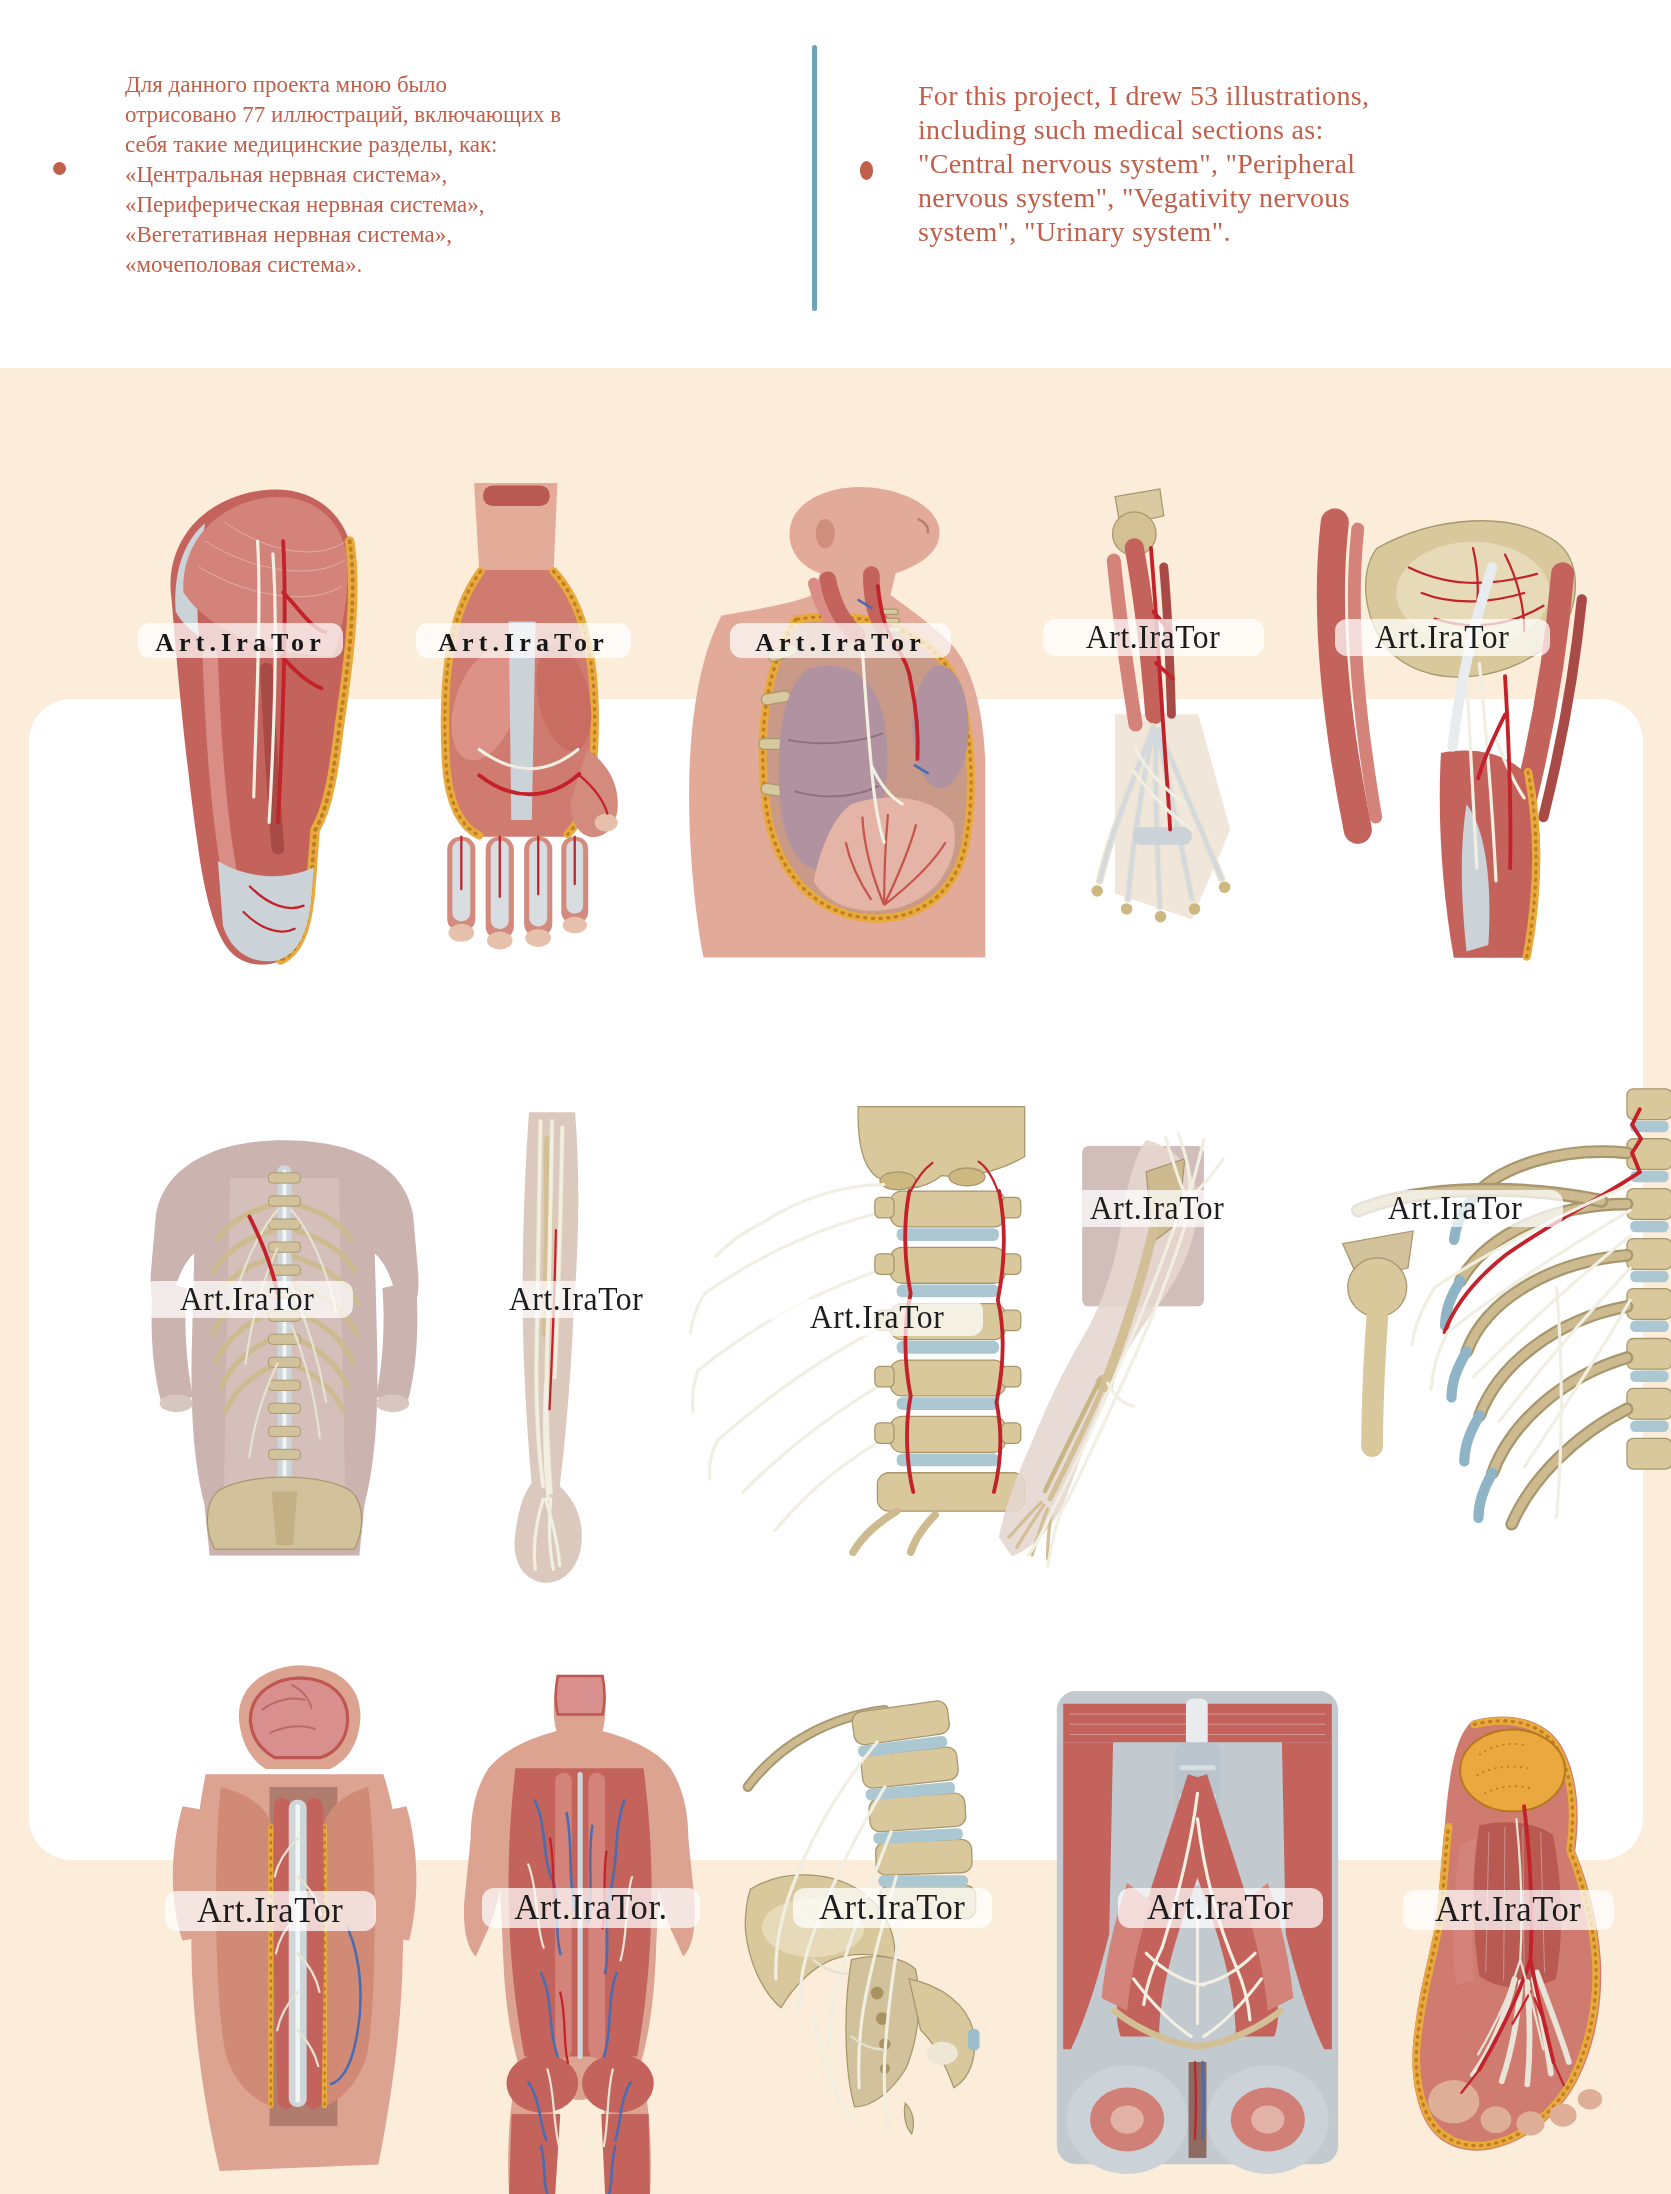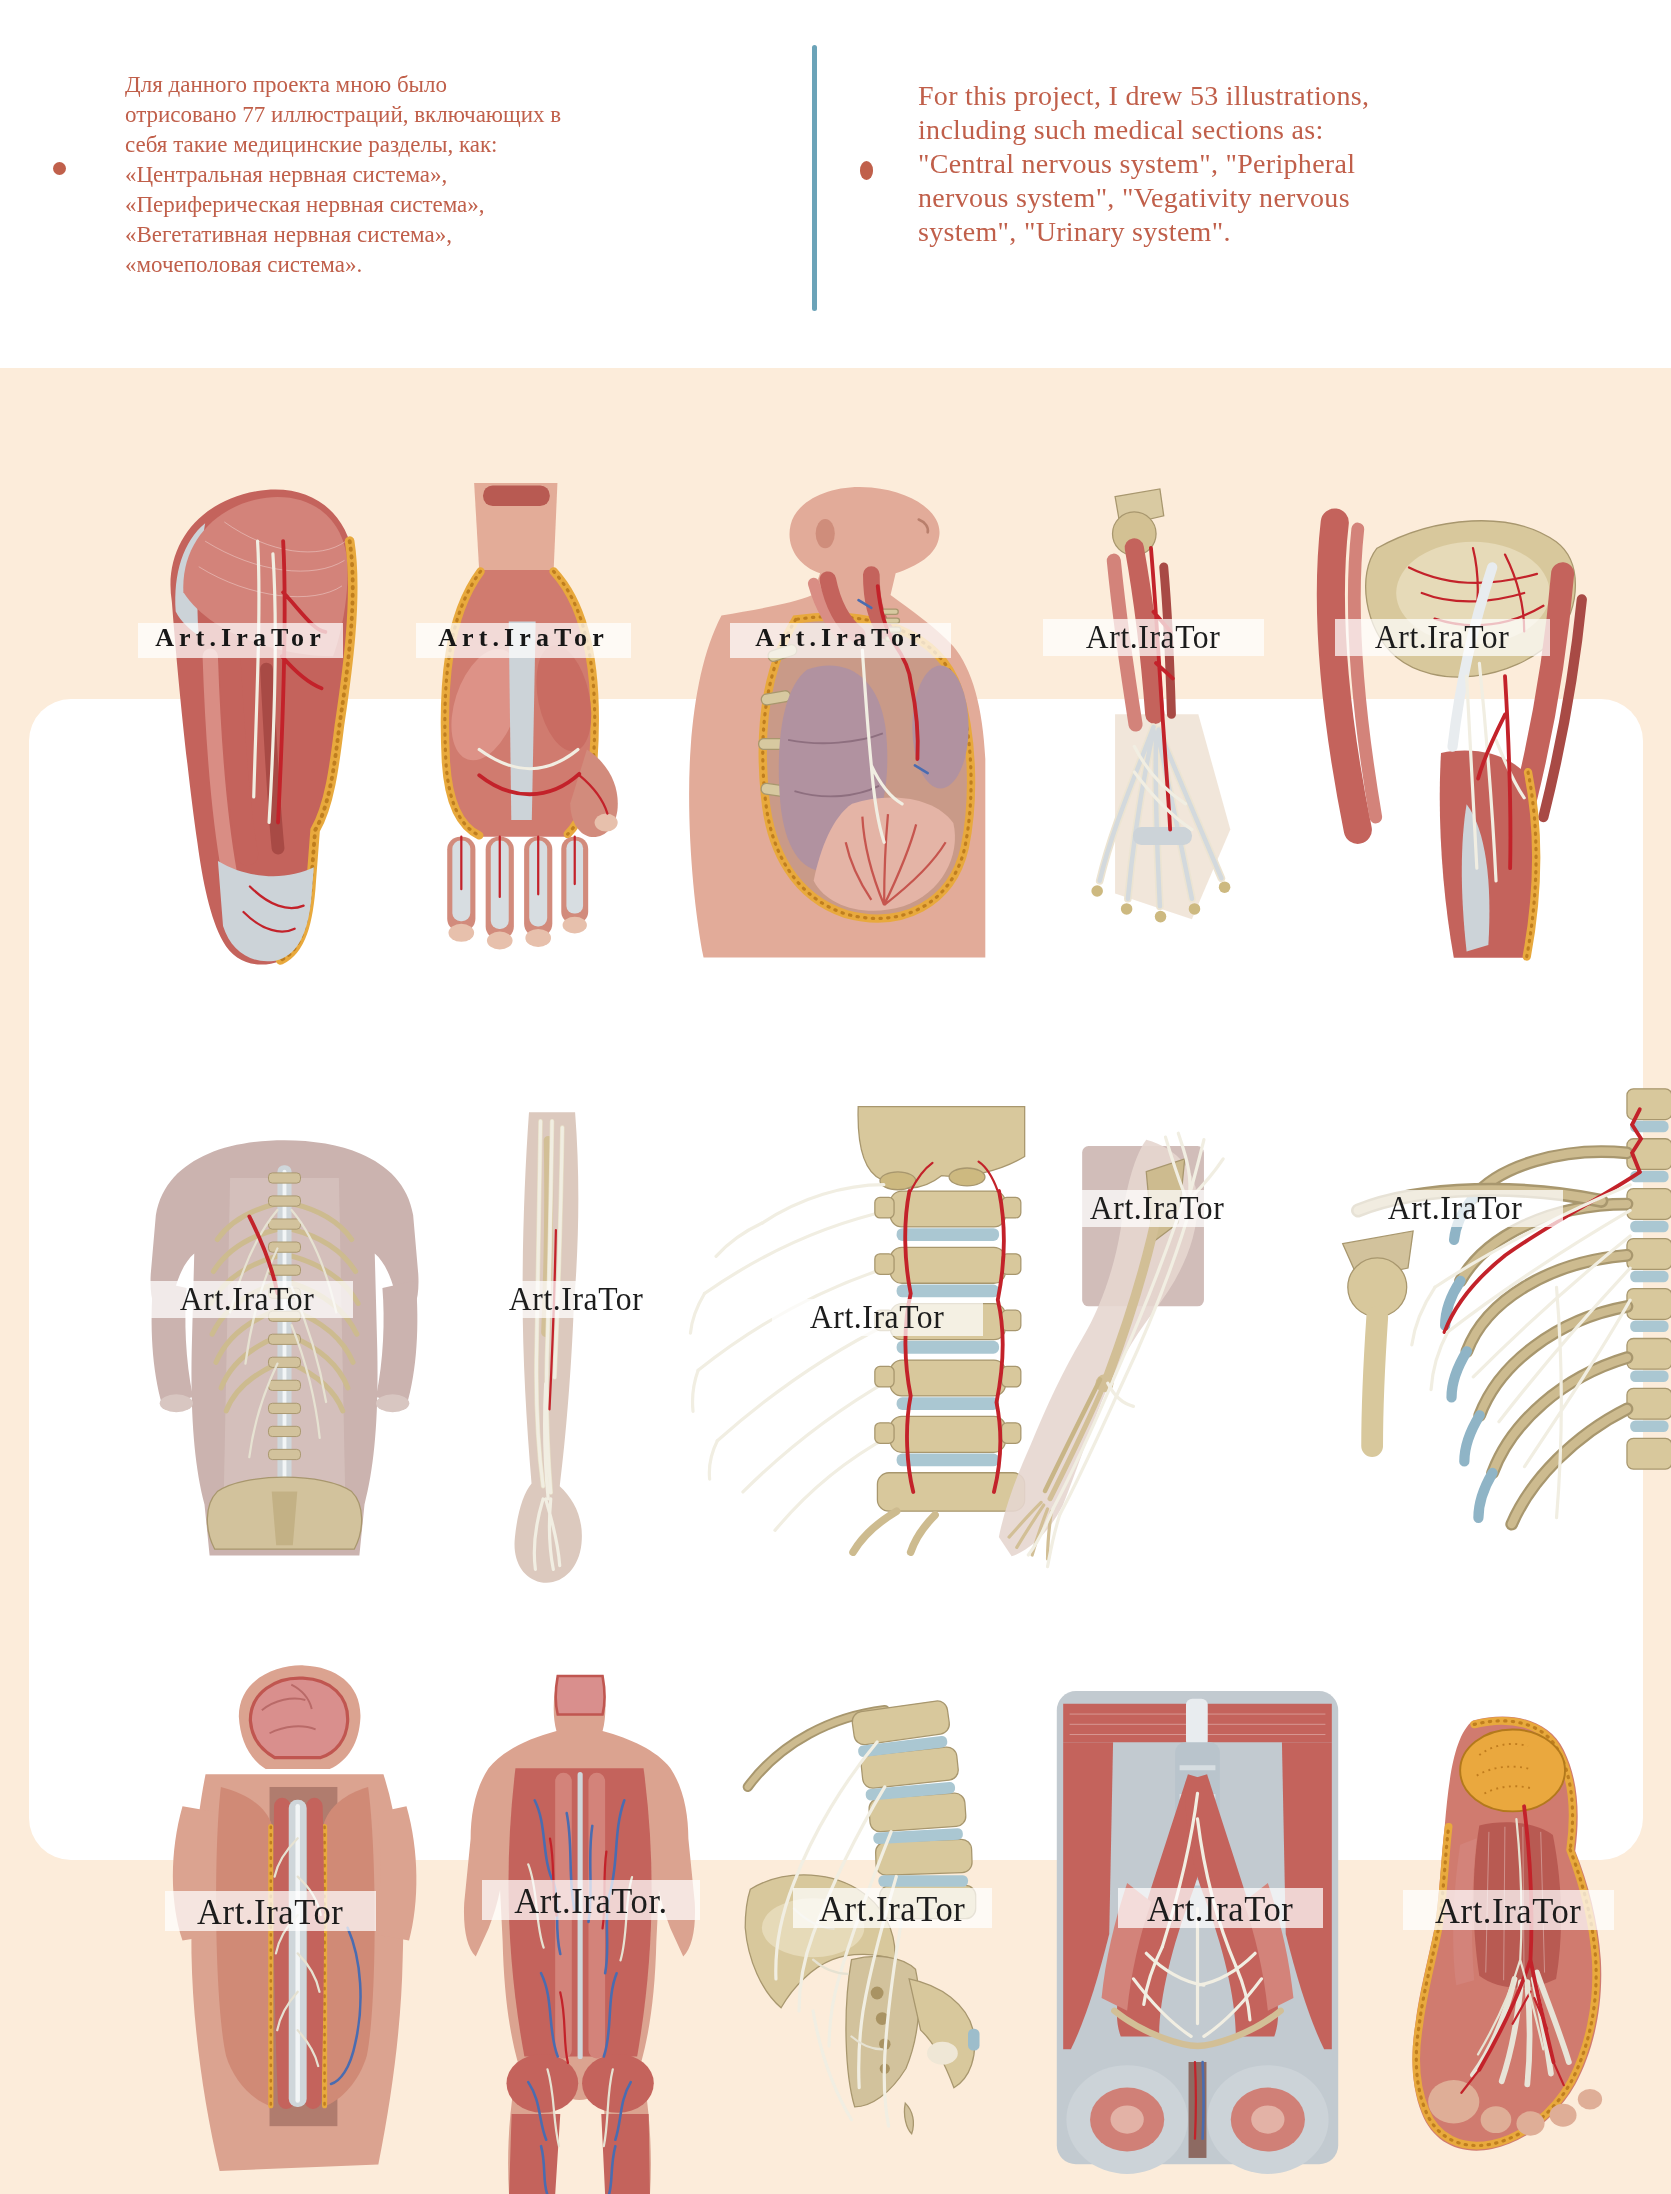--- a/index.html
+++ b/index.html
@@ -13,22 +13,22 @@
   .bullet--ru{left:53px;top:162px;width:13.4px;height:13.4px;}
   .bullet--en{left:860px;top:161px;width:13.4px;height:18.6px;border-radius:50%;}
   .divider{position:absolute;left:812px;top:45px;width:5.1px;height:266px;border-radius:2.6px;background:#6ba3b8;}
   
   .peach{position:absolute;left:0;top:368px;width:1672px;height:1826px;background:#fcecda;}
   .panel{position:absolute;left:29px;top:699px;width:1614px;height:1161px;border-radius:42px;background:#ffffff;}
   
   .ill{position:absolute;margin:0;}
   .ill svg{display:block;width:100%;height:100%;}
   
-  .wm{position:absolute;display:flex;align-items:flex-start;justify-content:center;
-      background:rgba(255,255,255,.72);}
+  .wm{position:absolute;display:flex;align-items:flex-end;justify-content:center;
+      background:rgba(255,255,255,.72);border-radius:12px;}
   .wm span{display:inline-block;white-space:nowrap;}
   .wm--bold{height:35px;color:#171717;}
   .wm--bold span{font-weight:700;font-size:26px;letter-spacing:5.1px;}
   .wm--thin{height:37px;color:#1c1c1c;}
   .wm--thin span{font-weight:400;font-size:33px;letter-spacing:0.6px;transform:scaleX(.96);}
   .wm--lg{height:40px;}
   .wm--lg span{font-size:36px;}
   
   .n{fill:none;stroke:#f1eee2;stroke-width:5;stroke-linecap:round;}
   .n2{fill:none;stroke:#e6e2d2;stroke-width:3.5;stroke-linecap:round;}
@@ -423,21 +423,21 @@
       <ellipse cx="270" cy="642" rx="56" ry="46" fill="#c4635c"></ellipse>
       <path d="M104,690 L180,690 L172,816 L100,816 Z M244,690 L318,690 L320,816 L250,816 Z" fill="#c4635c"></path>
       <g class="v" stroke-width="3">
         <path d="M140,200 C160,240 150,290 170,330 C180,360 170,400 180,440 M280,200 C262,250 272,300 256,350 C248,390 258,430 250,470 M190,220 C200,270 192,320 202,370 M230,240 C222,290 232,340 224,390 M150,470 C170,510 160,560 176,600 M268,470 C252,510 262,560 248,600 M130,640 C150,670 146,700 158,730 M290,640 C272,670 276,700 266,730 M150,740 C158,770 152,796 160,816 M266,740 C258,770 262,796 256,816"></path>
       </g>
       <g class="a2" stroke-width="2.5">
         <path d="M164,260 C172,300 166,340 174,380 M252,280 C246,320 252,360 246,400 M180,500 C190,540 184,580 192,610"></path>
       </g>
       <path class="n2" d="M130,300 C146,340 140,390 154,430 M292,320 C280,360 286,410 274,450 M160,620 C172,660 168,700 178,740 M262,620 C252,660 256,700 248,740"></path>
     </svg>
-    <figcaption class="wm wm--thin wm--lg" style="left:37px;top:208px;width:218px;">
+    <figcaption class="wm wm--thin wm--lg" style="left:37px;top:216px;width:218px;">
         <span>Art.IraTor.</span>
       </figcaption>
   </figure>
 
   <figure class="ill" style="left:717px;top:1678px;width:301px;height:516px;">
     <svg viewBox="0 0 470 806">
       <path class="bnd" stroke-width="16" d="M262,50 C180,60 100,100 48,170"></path>
       <path class="bn" stroke-width="10" d="M262,50 C180,60 100,100 48,170"></path>
       <g fill="#d8c89c" stroke="#a8976e" stroke-width="2">
         <rect x="212" y="44" width="150" height="52" rx="16" transform="rotate(-8 287 70)"></rect>

